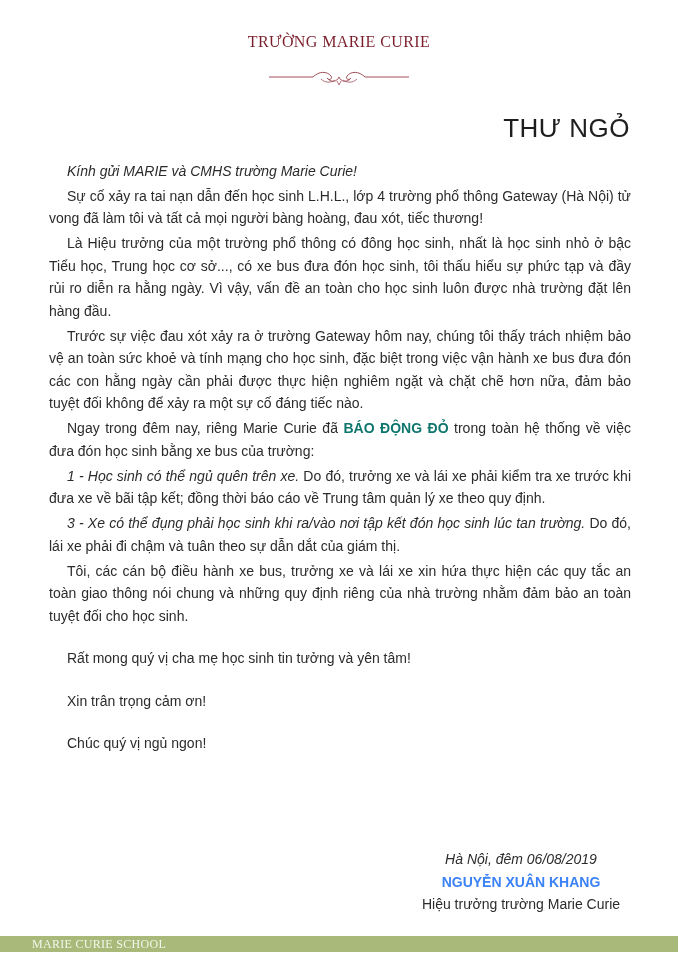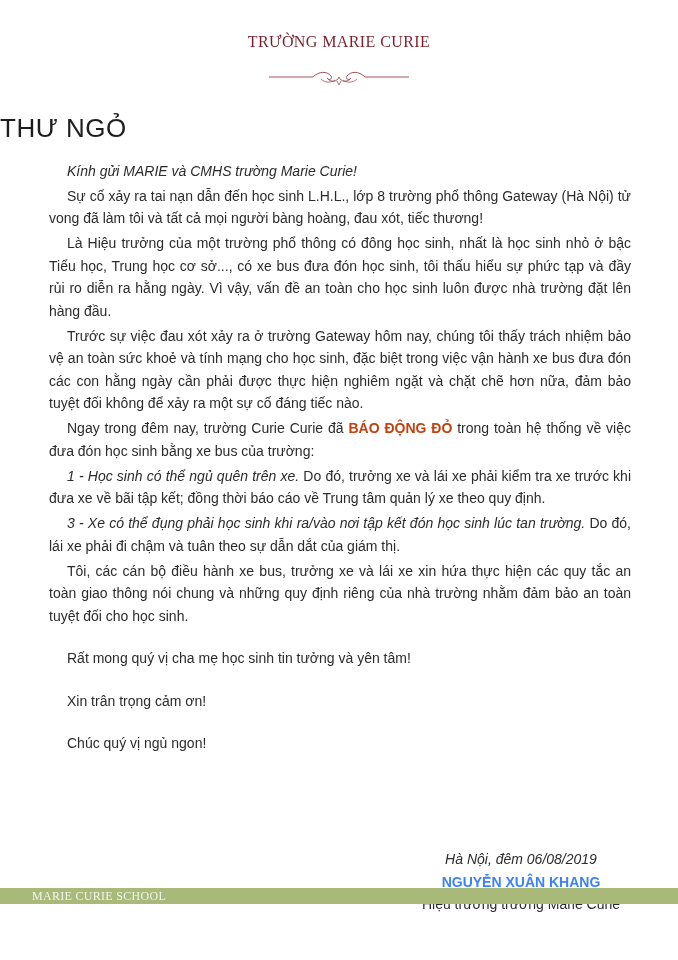--- a/index.html
+++ b/index.html
@@ -1,58 +1,58 @@
 <!DOCTYPE html>
 <html><head>
 <meta charset="utf-8">
 <style>
   html, body { margin: 0; padding: 0; background: #ffffff; }
   body { width: 678px; height: 960px; position: relative; overflow: hidden;
          font-family: "DejaVu Sans", sans-serif; color: #2a2a2a; }
   .school-name { position: absolute; top: 33px; left: 0; width: 678px; text-align: center;
          font-family: "Liberation Serif", serif; font-size: 16px; color: #7a1f2b; letter-spacing: 0.4px; }
   .ornament { position: absolute; top: 68px; left: 269px; width: 140px; height: 18px; }
-  .title { position: absolute; top: 113px; left: 0; width: 630px; text-align: left;
+  .title { position: absolute; top: 113px; left: 0; width: 630px; text-align: right;
          font-family: "Liberation Sans", sans-serif; font-size: 26px; color: #1e1e1e; letter-spacing: 0.5px; }
   .letter { position: absolute; top: 160px; left: 49px; width: 582px;
          font-family: "Liberation Sans", sans-serif; font-size: 14px; line-height: 22.5px; color: #2b2b2b; }
   .letter p { margin: 0 0 2.5px 0; text-align: justify; text-indent: 18px; }
   .letter p.salutation { font-style: italic; margin-bottom: 2px; }
   .letter p.closing { text-align: left; margin-top: 20px; }
   .it { font-style: italic; }
-  .bold { font-weight: bold; color: #c2410c; }
+  .bold { font-weight: bold; color: #0f766e; }
   .sign { position: absolute; top: 848px; left: 386px; width: 270px; text-align: center;
           font-family: "Liberation Sans", sans-serif; font-size: 14px; line-height: 22.5px; color: #2b2b2b; }
   .sign .place { font-style: italic; }
   .sign .name { font-weight: bold; color: #3b82f6; }
-  .footer { position: absolute; top: 888px; left: 0; width: 678px; height: 16px; background: #a8b979; }
+  .footer { position: absolute; top: 936px; left: 0; width: 678px; height: 16px; background: #a8b979; }
   .footer span { position: absolute; left: 32px; top: 0px; font-family: "Liberation Serif", serif;
           font-size: 12px; line-height: 16px; color: #f4f6ec; letter-spacing: 0.3px; }
 </style>
 </head>
 <body>
 
 <div class="school-name">TRƯỜNG MARIE CURIE</div>
 
 <svg class="ornament" viewBox="0 0 140 18">
   <line x1="0" y1="9" x2="44" y2="9" stroke="#a0505a" stroke-width="1"></line>
   <line x1="96" y1="9" x2="140" y2="9" stroke="#a0505a" stroke-width="1"></line>
   <path d="M44 9 C50 3, 58 3, 62 8 C64 11, 60 13, 58 10 M58 10 C62 15, 68 14, 70 9 C72 14, 78 15, 82 10 C80 13, 76 11, 78 8 C82 3, 90 3, 96 9" fill="none" stroke="#a0505a" stroke-width="1"></path>
   <path d="M52 11 C56 15, 62 15, 66 12 M74 12 C78 15, 84 15, 88 11" fill="none" stroke="#a0505a" stroke-width="0.8"></path>
   <path d="M68 13 L70 17 L72 13" fill="none" stroke="#a0505a" stroke-width="0.8"></path>
 </svg>
 
 <div class="title">THƯ NGỎ</div>
 
 <div class="letter">
   <p class="salutation">Kính gửi MARIE và CMHS trường Marie Curie!</p>
-  <p>Sự cố xảy ra tai nạn dẫn đến học sinh L.H.L., lớp 8 trường phổ thông Gateway (Hà Nội) tử vong đã làm tôi và tất cả mọi người bàng hoàng, đau xót, tiếc thương!</p>
+  <p>Sự cố xảy ra tai nạn dẫn đến học sinh L.H.L., lớp 4 trường phổ thông Gateway (Hà Nội) tử vong đã làm tôi và tất cả mọi người bàng hoàng, đau xót, tiếc thương!</p>
   <p>Là Hiệu trưởng của một trường phổ thông có đông học sinh, nhất là học sinh nhỏ ở bậc Tiểu học, Trung học cơ sở..., có xe bus đưa đón học sinh, tôi thấu hiểu sự phức tạp và đầy rủi ro diễn ra hằng ngày. Vì vậy, vấn đề an toàn cho học sinh luôn được nhà trường đặt lên hàng đầu.</p>
   <p>Trước sự việc đau xót xảy ra ở trường Gateway hôm nay, chúng tôi thấy trách nhiệm bảo vệ an toàn sức khoẻ và tính mạng cho học sinh, đặc biệt trong việc vận hành xe bus đưa đón các con hằng ngày cần phải được thực hiện nghiêm ngặt và chặt chẽ hơn nữa, đảm bảo tuyệt đối không để xảy ra một sự cố đáng tiếc nào.</p>
-  <p><span>Ngay trong đêm nay, trường Curie Curie đã </span><span class="bold">BÁO ĐỘNG ĐỎ</span><span> trong toàn hệ thống về việc đưa đón học sinh bằng xe bus của trường:</span></p>
+  <p><span>Ngay trong đêm nay, riêng Marie Curie đã </span><span class="bold">BÁO ĐỘNG ĐỎ</span><span> trong toàn hệ thống về việc đưa đón học sinh bằng xe bus của trường:</span></p>
   <p><span class="it">1 - Học sinh có thể ngủ quên trên xe.</span><span> Do đó, trưởng xe và lái xe phải kiểm tra xe trước khi đưa xe về bãi tập kết; đồng thời báo cáo về Trung tâm quản lý xe theo quy định.</span></p>
   <p><span class="it">3 - Xe có thể đụng phải học sinh khi ra/vào nơi tập kết đón học sinh lúc tan trường.</span><span> Do đó, lái xe phải đi chậm và tuân theo sự dẫn dắt của giám thị.</span></p>
   <p>Tôi, các cán bộ điều hành xe bus, trưởng xe và lái xe xin hứa thực hiện các quy tắc an toàn giao thông nói chung và những quy định riêng của nhà trường nhằm đảm bảo an toàn tuyệt đối cho học sinh.</p>
   <p class="closing">Rất mong quý vị cha mẹ học sinh tin tưởng và yên tâm!</p>
   <p class="closing">Xin trân trọng cảm ơn!</p>
   <p class="closing">Chúc quý vị ngủ ngon!</p>
 </div>
 
 <div class="sign">
   <div class="place">Hà Nội, đêm 06/08/2019</div>

